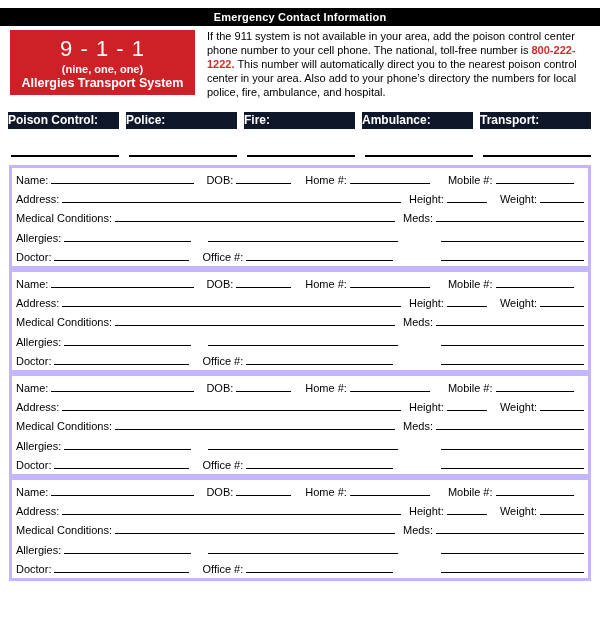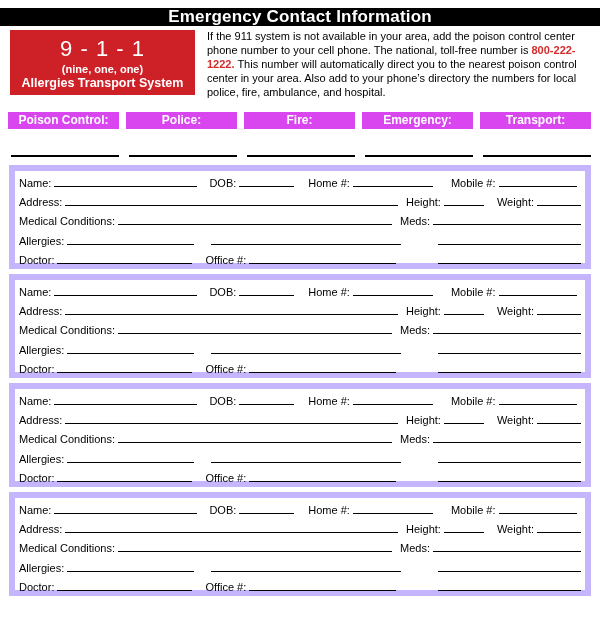--- a/index.html
+++ b/index.html
@@ -4,51 +4,51 @@
 <style>
   * { margin:0; padding:0; box-sizing:border-box; }
   html,body { background:#fff; }
   .page {
     position:relative; width:600px; height:623px; overflow:hidden;
     background:#ffffff; font-family:"Liberation Sans","DejaVu Sans",sans-serif;
     color:#000;
   }
   .bar {
     margin-top:8px; height:18px; background:#000; color:#fff;
-    font-weight:bold; font-size:17px; line-height:18px; text-align:center;
+    font-weight:bold; font-size:11px; line-height:18px; text-align:center;
     letter-spacing:.2px;
   }
   
   .sec911 { display:flex; margin:4px 8px 0 10px; height:70px; overflow:hidden; }
   .redbox {
     width:185px; height:65px; background:#ce2127; color:#fff; flex:0 0 185px;
     display:flex; flex-direction:column; align-items:center; justify-content:center;
     text-align:center; padding-top:2px;
   }
   .redbox .big   { font-size:22px; font-weight:normal; line-height:24px; letter-spacing:1px; }
   .redbox .words { font-size:11px; font-weight:bold; line-height:13px; margin-top:2px; }
   .redbox .sub   { font-size:12.5px; font-weight:bold; line-height:15px; }
   .para {
     margin-left:12px; padding-left:0; width:397px; font-size:11px; line-height:13.9px;
     padding-top:0; text-align:left;
   }
   .para .rednum { color:#d22b2b; font-weight:bold; }
   
   .contact-row { display:flex; justify-content:space-between; margin:12px 9px 0 8px; }
   .chip {
-    width:111px; height:17px; background:#d946ef; color:#fff; font-weight:bold;
-    font-size:12px; line-height:17px; text-align:center;
+    width:111px; height:17px; background:#0f172a; color:#fff; font-weight:bold;
+    font-size:12px; line-height:17px; text-align:left;
   }
   .contact-lines { display:flex; justify-content:space-between; margin:26px 9px 0 11px; }
   .cline { width:108px; height:0; border-bottom:2px solid #000; }
   .bar2 { margin-top:16px; }
   
   .members { margin:8px 9px 0 9px; }
   .mblock {
-    border:6px solid #c4b5fd; height:104px; margin-bottom:5px;
+    border:3px solid #c4b5fd; height:104px; 
     padding:3px 4px 0 4px; background:#fff;
   }
   .mrow {
     display:flex; align-items:baseline; height:19.2px; line-height:19.2px;
     font-size:11px; white-space:nowrap;
   }
   .lb { margin-right:3px; flex:0 0 auto; }
   .ln { display:inline-block; height:0; border-bottom:1.4px solid #000; flex:0 1 auto; }
   .ln.grow { flex:1 1 auto; }
   .ln.endcol { margin-left:auto; }
@@ -70,21 +70,21 @@
     </div>
     <div class="para">
       <span>If the 911 system is not available in your area, add the poison control center phone number to your cell phone. The national, toll-free number is </span><span class="rednum">800-222-1222.</span><span> This number will automatically direct you to the nearest poison control center in your area. Also add to your phone’s directory the numbers for local police, fire, ambulance, and hospital.</span>
     </div>
   </div>
 
   <div class="contact-row">
     <div class="chip">Poison Control:</div>
     <div class="chip">Police:</div>
     <div class="chip">Fire:</div>
-    <div class="chip">Emergency:</div>
+    <div class="chip">Ambulance:</div>
     <div class="chip">Transport:</div>
   </div>
 
   <div class="contact-lines">
     <div class="cline"></div>
     <div class="cline"></div>
     <div class="cline"></div>
     <div class="cline"></div>
     <div class="cline"></div>
   </div>

